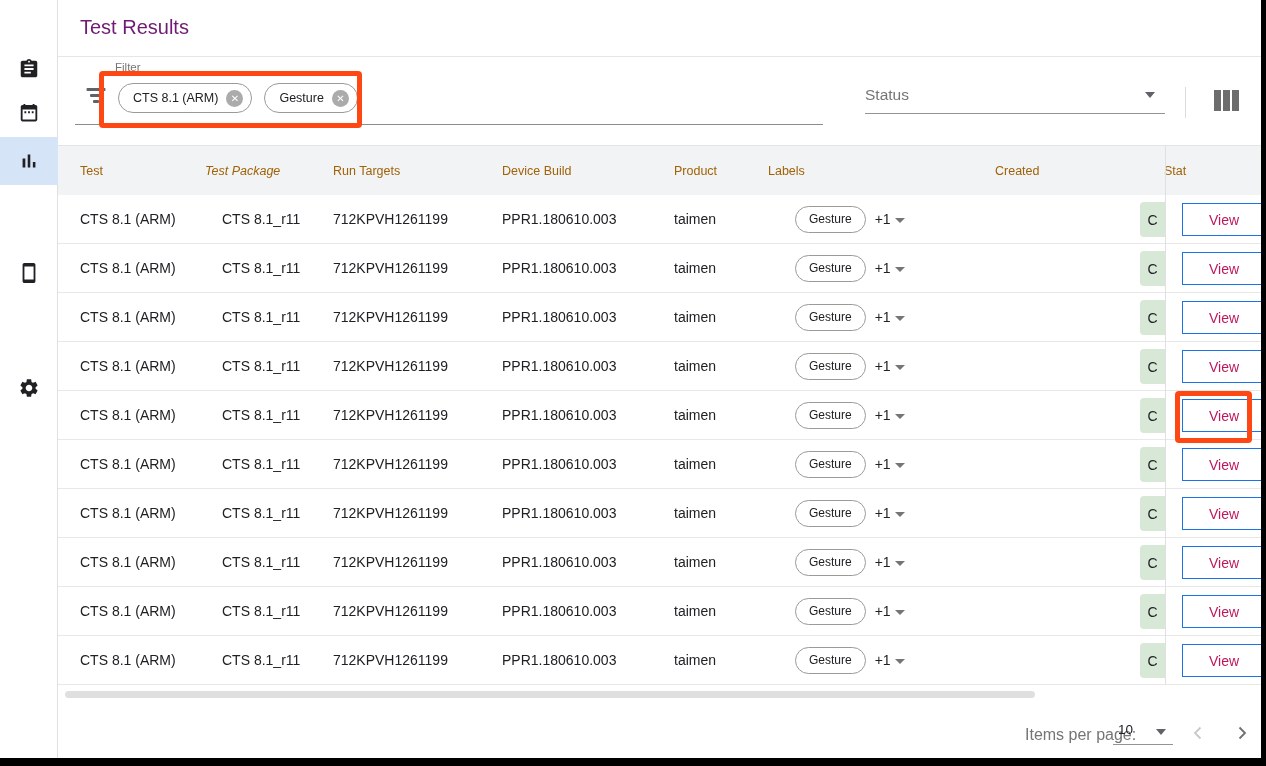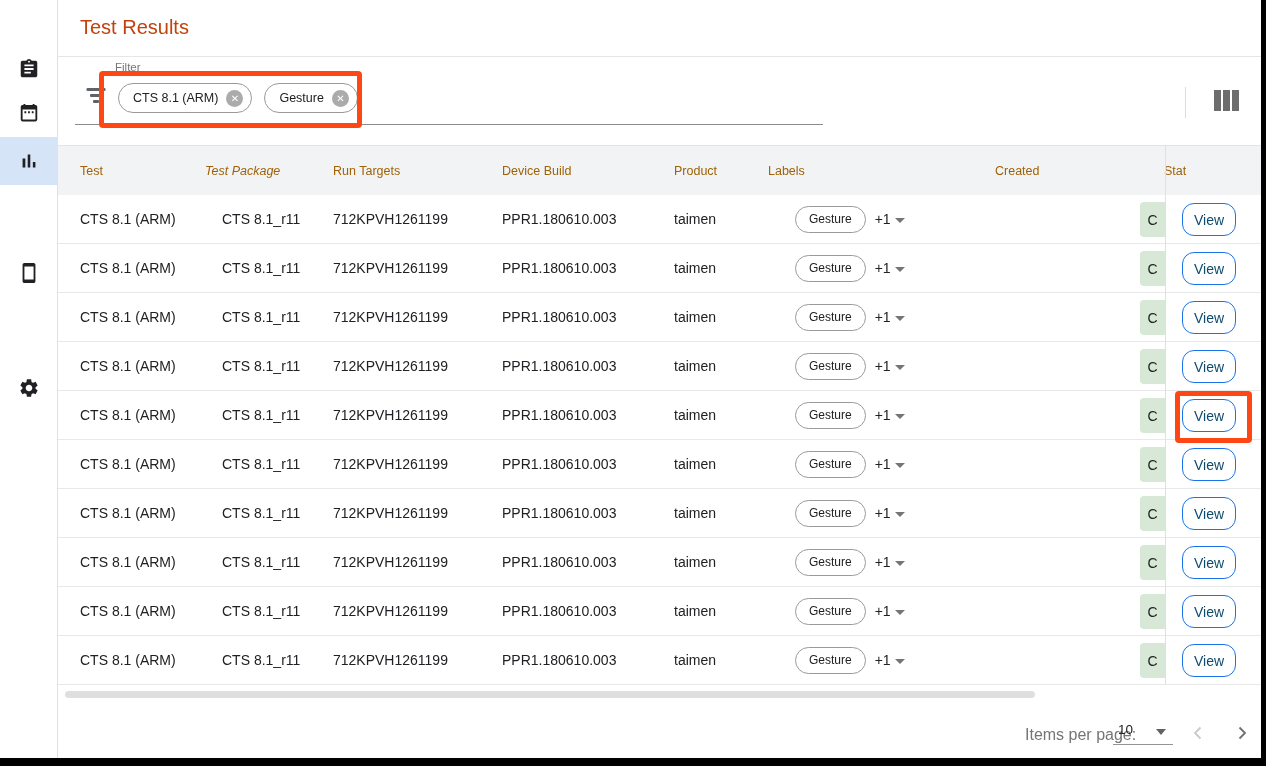--- a/index.html
+++ b/index.html
@@ -12,21 +12,21 @@
   .edge-bottom { position:absolute; left:0; bottom:0; width:1266px; height:8px; background:#000; z-index:60; }
 
   
   .sidebar { position:absolute; left:0; top:0; width:58px; height:758px; background:#fff; border-right:1px solid #e0e0e0; z-index:5; }
   .nav-item { position:absolute; left:0; width:58px; height:48px; display:flex; align-items:center; justify-content:center; cursor:pointer; }
   .nav-item.active { background:#d6e4f8; }
   .nav-item svg { width:22px; height:22px; fill:#202124; }
 
   
   .titlebar { position:absolute; left:58px; top:0; width:1203px; height:57px; background:#fff; border-bottom:1px solid #e6e6e6; }
-  .page-title { position:absolute; left:22px; top:16px; font-size:20px; color:#c2410c; font-weight:400; }
+  .page-title { position:absolute; left:22px; top:16px; font-size:20px; color:#701a75; font-weight:400; }
 
   
   .filterbar { position:absolute; left:58px; top:57px; width:1203px; height:88px; background:#fff; }
   .filter-icon { position:absolute; left:28px; top:31px; width:20px; height:16px; }
   .filter-icon i { position:absolute; left:50%; transform:translateX(-50%); height:2.5px; background:#5f6368; border-radius:1px; display:block; }
   .filter-icon i:nth-child(1){ top:0; width:19px; }
   .filter-icon i:nth-child(2){ top:6px; width:12px; }
   .filter-icon i:nth-child(3){ top:12px; width:6px; }
   .filter-float-label { position:absolute; left:57px; top:4px; font-size:11.5px; color:#757575; }
   .chips { position:absolute; left:60px; top:26px; display:flex; gap:12px; }
@@ -52,21 +52,21 @@
   .h-product{left:616px;} .h-labels{left:710px;text-align:right;} .h-created{left:937px;} .h-status{left:1059px;margin-left:47px;}
   .action-border { position:absolute; left:1107px; top:0; width:1px; height:540px; background:#e0e0e0; z-index:4; }
   .row { position:relative; height:49px; border-bottom:1px solid #e8e8e8; background:#fff; }
   .cell { position:absolute; top:0; height:48px; display:flex; align-items:center; font-size:14px; color:#202124; white-space:nowrap; }
   .c-test{left:22px;} .c-package{left:164px;} .c-run{left:275px;} .c-build{left:444px;}
   .c-product{left:616px;} .c-labels{left:737px; gap:9px;} .c-created{left:937px;}
   .row-chip { display:inline-flex; align-items:center; height:27px; padding:0 13px; border:1px solid #9a9a9a; border-radius:14px; font-size:12px; color:#202124; background:#fff; }
   .labels-more { display:flex; align-items:center; gap:4px; cursor:pointer; }
   .more-caret { width:0; height:0; border-left:5px solid transparent; border-right:5px solid transparent; border-top:5.5px solid #757575; margin-top:2px; }
   .badge { position:absolute; left:1082px; top:7px; width:25px; height:35px; background:#d7e8d6; border-radius:4px 0 0 4px; display:flex; align-items:center; justify-content:center; font-size:14px; color:#202124; overflow:hidden; }
-  .view-btn { position:absolute; left:1124px; top:8px; width:54px; height:33px; background:#fff; border:1px solid #1a73e8; border-radius:12px; color:#0c4a6e; font-size:14px; font-family:"Liberation Sans",sans-serif; cursor:pointer; }
+  .view-btn { position:absolute; left:1124px; top:8px; width:84px; height:33px; background:#fff; border:1px solid #1a73e8; border-radius:0; color:#be185d; font-size:14px; font-family:"Liberation Sans",sans-serif; cursor:pointer; }
 
   
   .hscrollbar { position:absolute; left:65px; top:691px; width:970px; height:7px; border-radius:3.5px; background:#dfdfdf; cursor:pointer; }
 
   
   .pagination { position:absolute; left:58px; top:698px; width:1203px; height:60px; background:#fff; }
   .ipp-label { position:absolute; left:967px; top:28px; font-size:16px; color:#757575; }
   .ipp-value { position:absolute; left:1060px; top:24px; font-size:13.5px; color:#202124; }
   .ipp-caret { position:absolute; left:1098px; top:31px; width:0; height:0; border-left:5.5px solid transparent; border-right:5.5px solid transparent; border-top:6px solid #5f6368; }
   .ipp-underline { position:absolute; left:1055px; top:46px; width:60px; height:1px; background:#949494; }
@@ -126,20 +126,25 @@
       <span class="chip">
         <span>CTS 8.1 (ARM)</span>
         <span class="x">✕</span>
       </span>
       <span class="chip">
         <span>Gesture</span>
         <span class="x">✕</span>
       </span>
     </div>
     <div class="filter-underline"></div>
+    <div class="status-field">
+      <span class="status-label">Status</span>
+      <span class="status-caret"></span>
+      <span class="status-underline"></span>
+    </div>
     <div class="vdivider"></div>
     <div class="columns-btn">
         <i></i>
         <i></i>
         <i></i>
       </div>
   </div>
 
   <div class="tablearea">
     <div class="thead">

